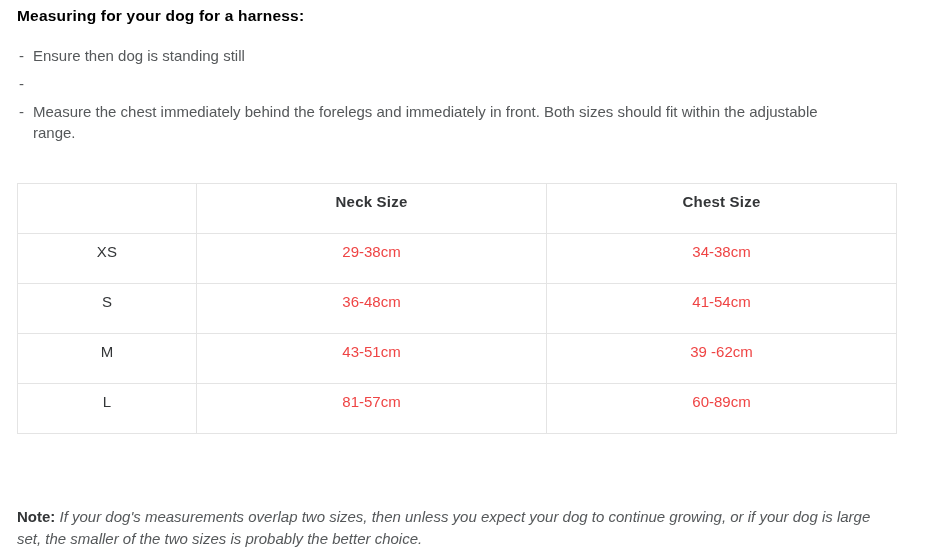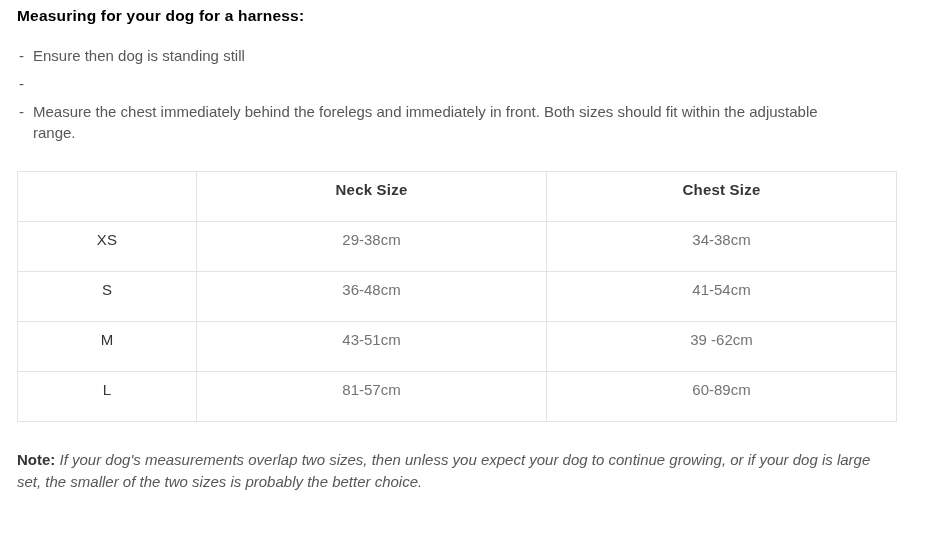--- a/index.html
+++ b/index.html
@@ -28,21 +28,21 @@
     line-height: 21px;
     margin-bottom: 7px;
     max-width: 815px;
   }
   .bullet .dash { flex: 0 0 auto; }
 
   table.size-table {
     border-collapse: collapse;
     table-layout: fixed;
     width: 879px;
-    margin-top: 28px;
+    margin-top: 40px;
   }
   .size-table col.c1 { width: 179px; }
   .size-table col.c2 { width: 350px; }
   .size-table col.c3 { width: 350px; }
   .size-table th, .size-table td {
     border: 1px solid #e4e4e4;
     text-align: center;
     vertical-align: top;
     height: 50px;
     padding: 7px 6px 0 6px;
@@ -52,24 +52,24 @@
   .size-table th {
     color: #333537;
     font-weight: bold;
     letter-spacing: 0.2px;
   }
   .size-table td.size-label {
     color: #333537;
     font-weight: normal;
     letter-spacing: 0.2px;
   }
-  .size-table td.value { color: #737373; }
+  .size-table td.value { color: #ef4444; }
 
   .note {
-    margin-top: 27px;
+    margin-top: 72px;
     font-size: 15px;
     line-height: 21.5px;
     max-width: 875px;
     color: #55585a;
   }
   .note .note-label {
     font-weight: bold;
     font-style: normal;
     color: #333537;
   }

